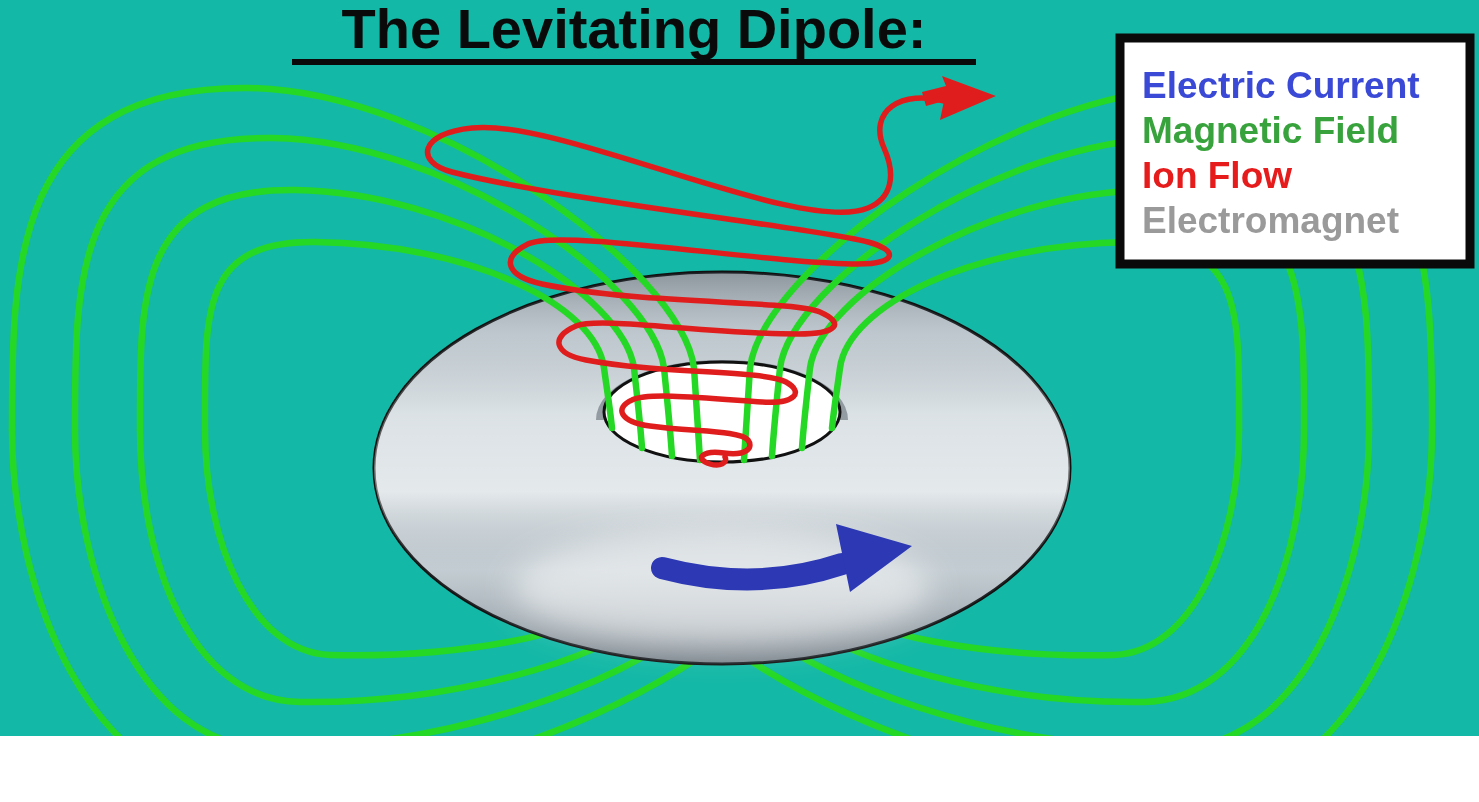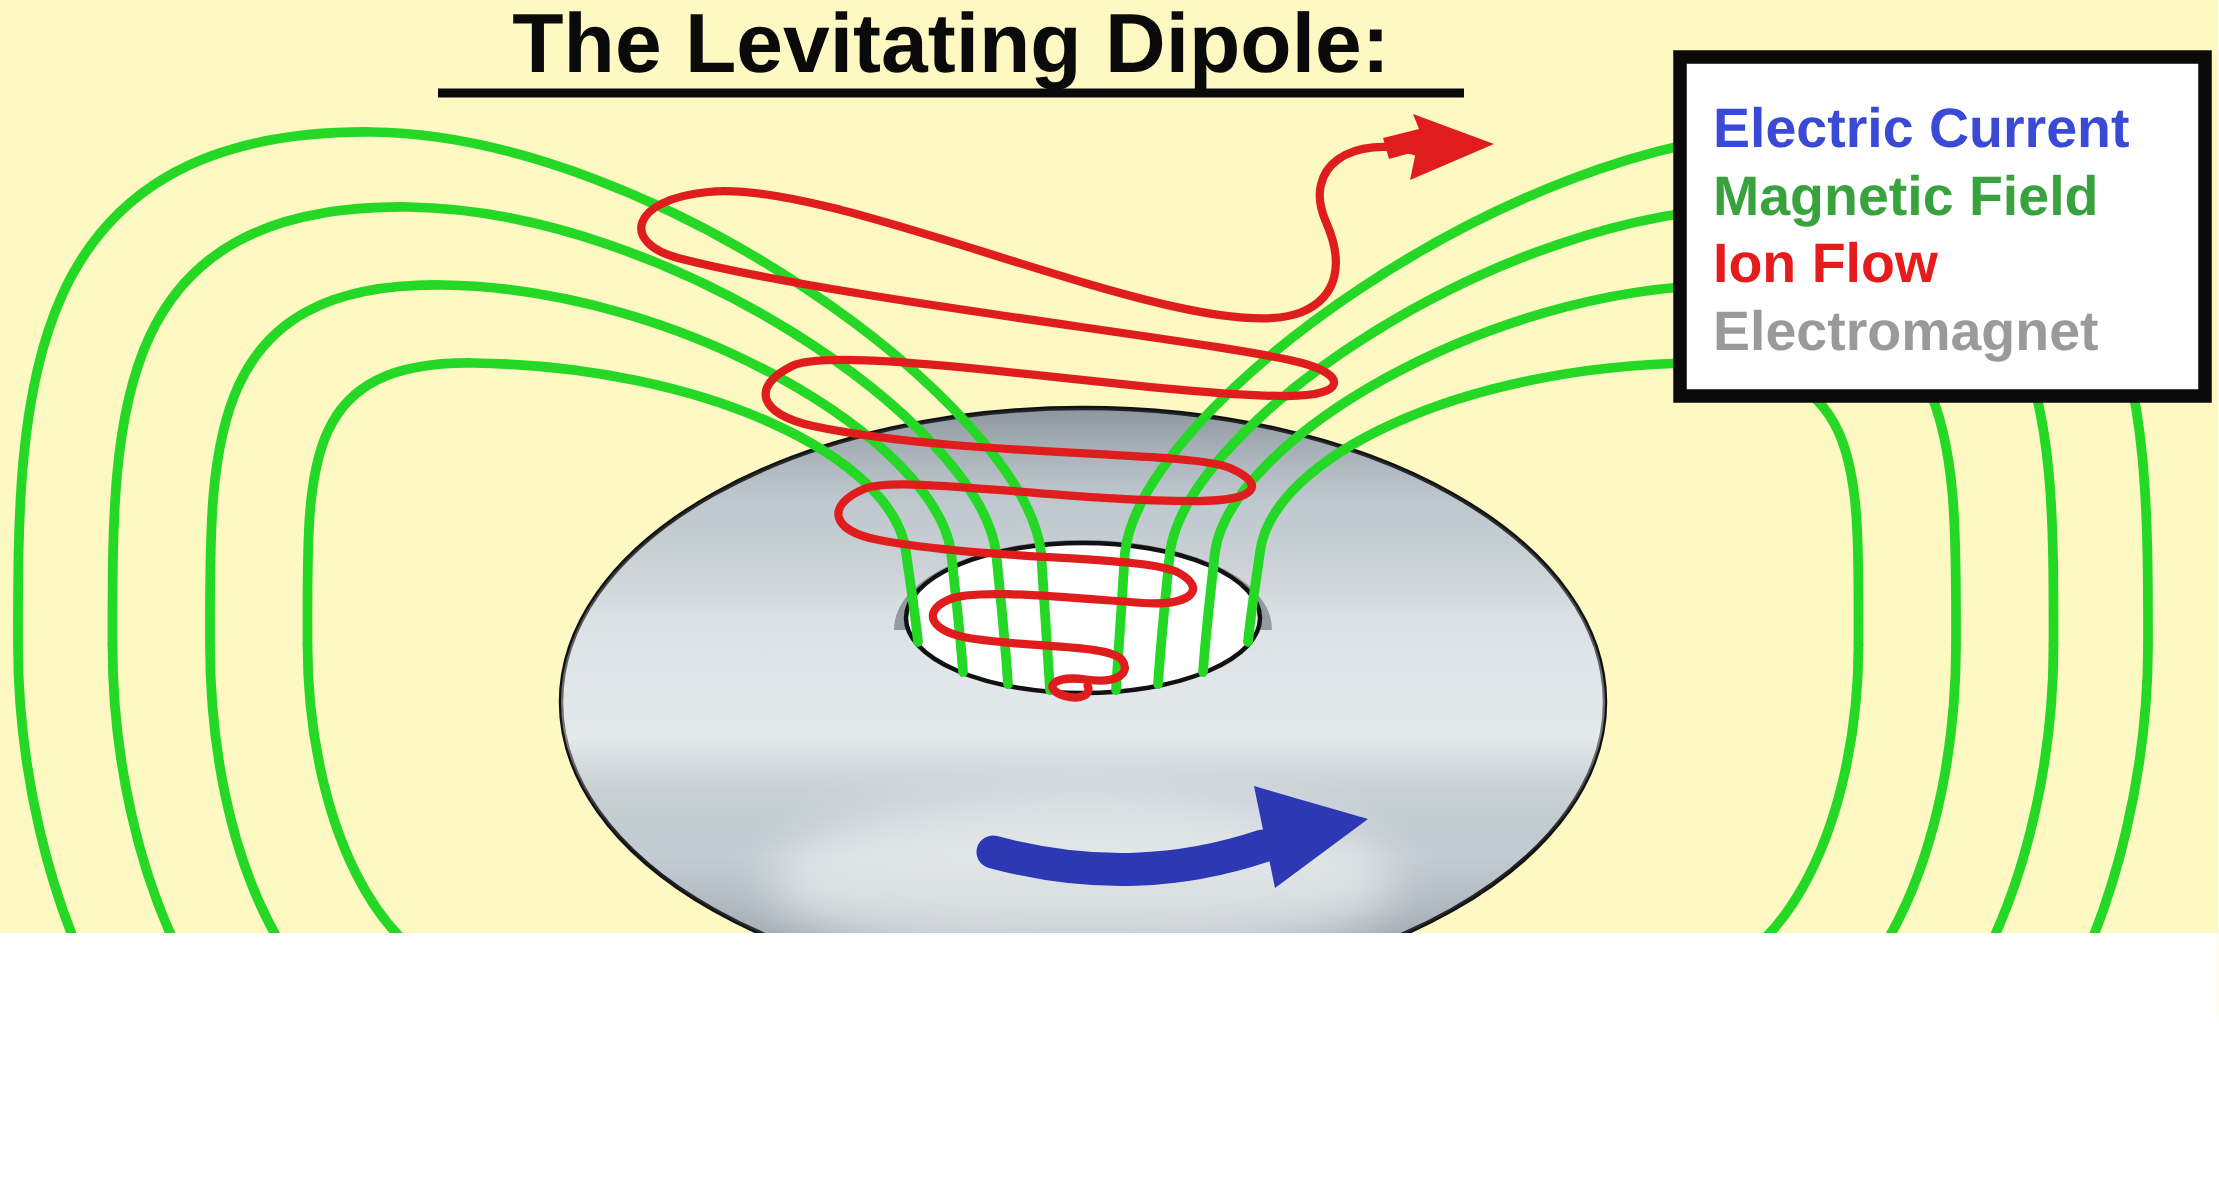--- a/index.html
+++ b/index.html
@@ -1,20 +1,20 @@
 <!DOCTYPE html>
 <html><head>
 <meta charset="utf-8">
 <style>
   html, body { margin: 0; padding: 0; background: #ffffff; }
   .stage {
     position: relative;
     width: 1479px;
-    height: 622px;
-    background: #fef9c3;
+    height: 736px;
+    background: #14b8a6;
     overflow: hidden;
     font-family: "Liberation Sans", sans-serif;
   }
   svg { display: block; }
   text { font-family: "Liberation Sans", sans-serif; font-weight: bold; }
 </style>
 </head>
 <body>
 
 <div class="stage">

